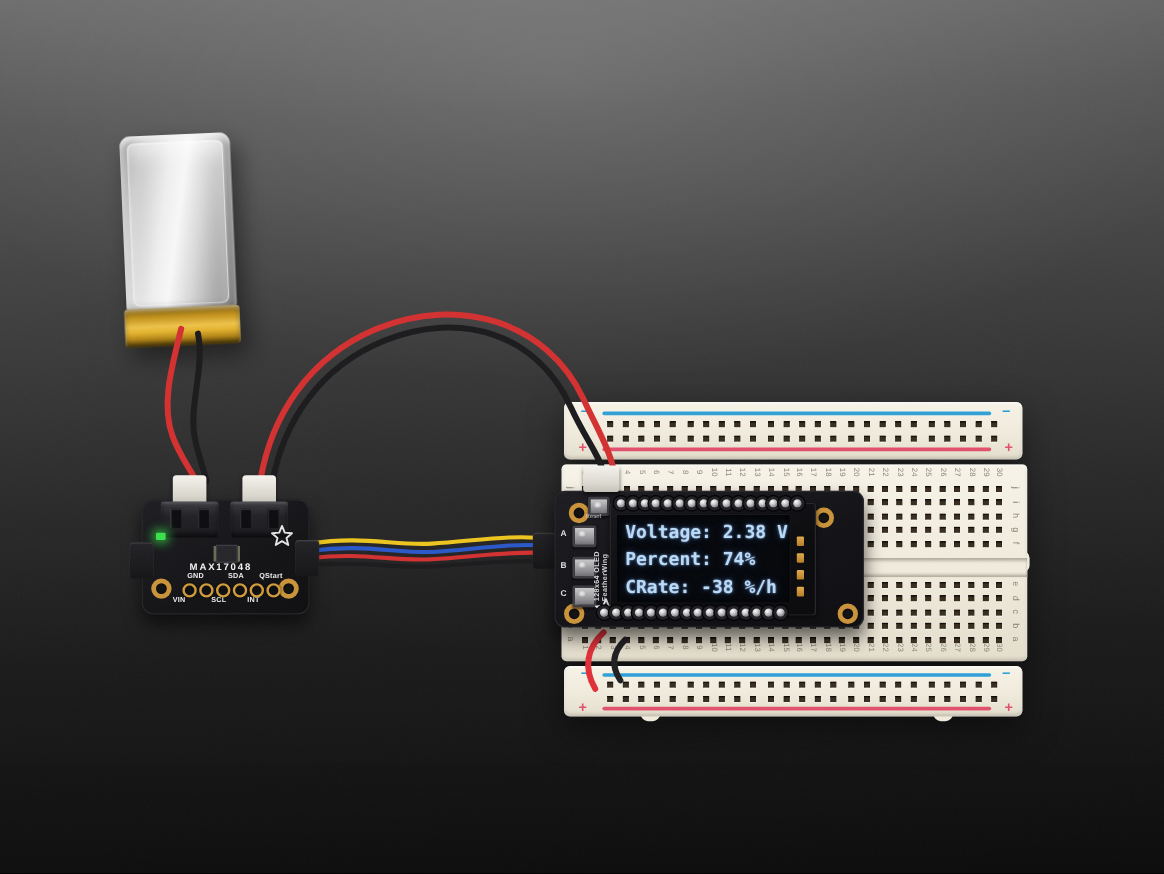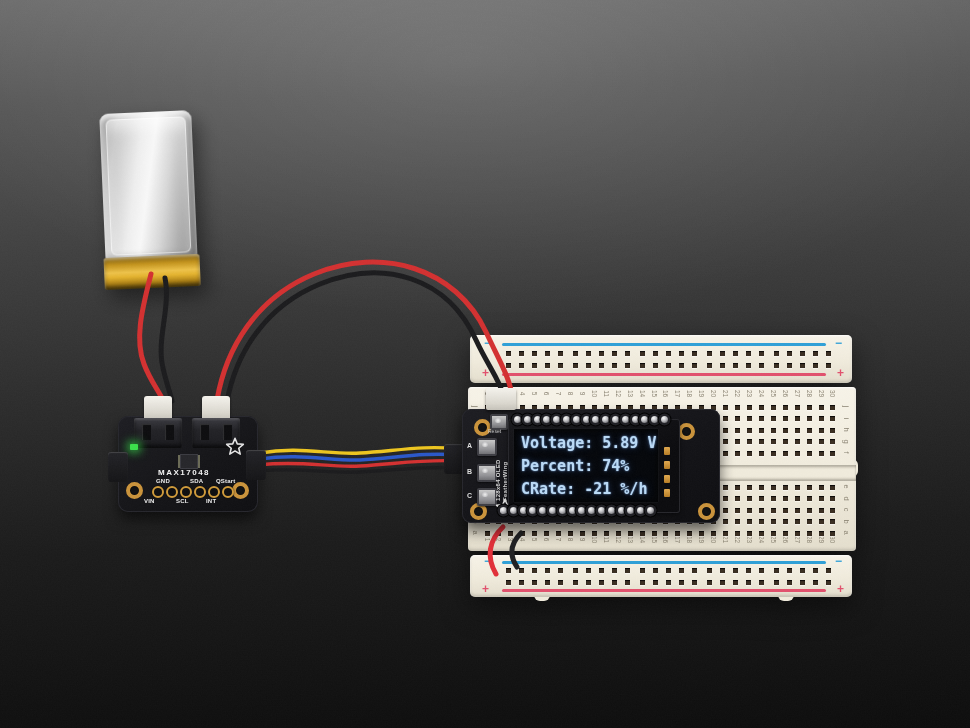--- a/index.html
+++ b/index.html
@@ -681,23 +681,23 @@
     <span class="silk-vert" style="left:33px;top:30px;height:62px;">128x64 OLED</span>
     <span class="silk-vert" style="left:40px;top:32px;height:60px;">FeatherWing</span>
 
     <svg class="star" style="left:32px;top:88px;" width="22" height="22" viewBox="0 0 24 24">
       <path d="M12 2.5l2.5 6.1 6.6.5-5 4.3 1.6 6.4-5.7-3.5-5.7 3.5 1.6-6.4-5-4.3 6.6-.5z" fill="none" stroke="#e4e4e4" stroke-width="1.7" stroke-linejoin="round"></path>
     </svg>
 
     <div class="oled-module">
       <div class="oled-screen">
         <div class="oled-screen-inner">
-          <span class="oled-line">Voltage: 5.89 V</span>
+          <span class="oled-line">Voltage: 2.38 V</span>
           <span class="oled-line">Percent: 74%</span>
-          <span class="oled-line">CRate: -21 %/h</span>
+          <span class="oled-line">CRate: -38 %/h</span>
         </div>
       </div>
       <div class="flex-pad" style="left:156px;top:28px;"></div>
       <div class="flex-pad" style="left:156px;top:42px;"></div>
       <div class="flex-pad" style="left:156px;top:56px;"></div>
       <div class="flex-pad" style="left:156px;top:70px;"></div>
     </div>
   <span class="pin" style="left: 52px; top: 7px;"></span>
       <span class="pin" style="left: 38px; top: 98px;"></span>
       <span class="pin" style="left: 61.8px; top: 7px;"></span>

